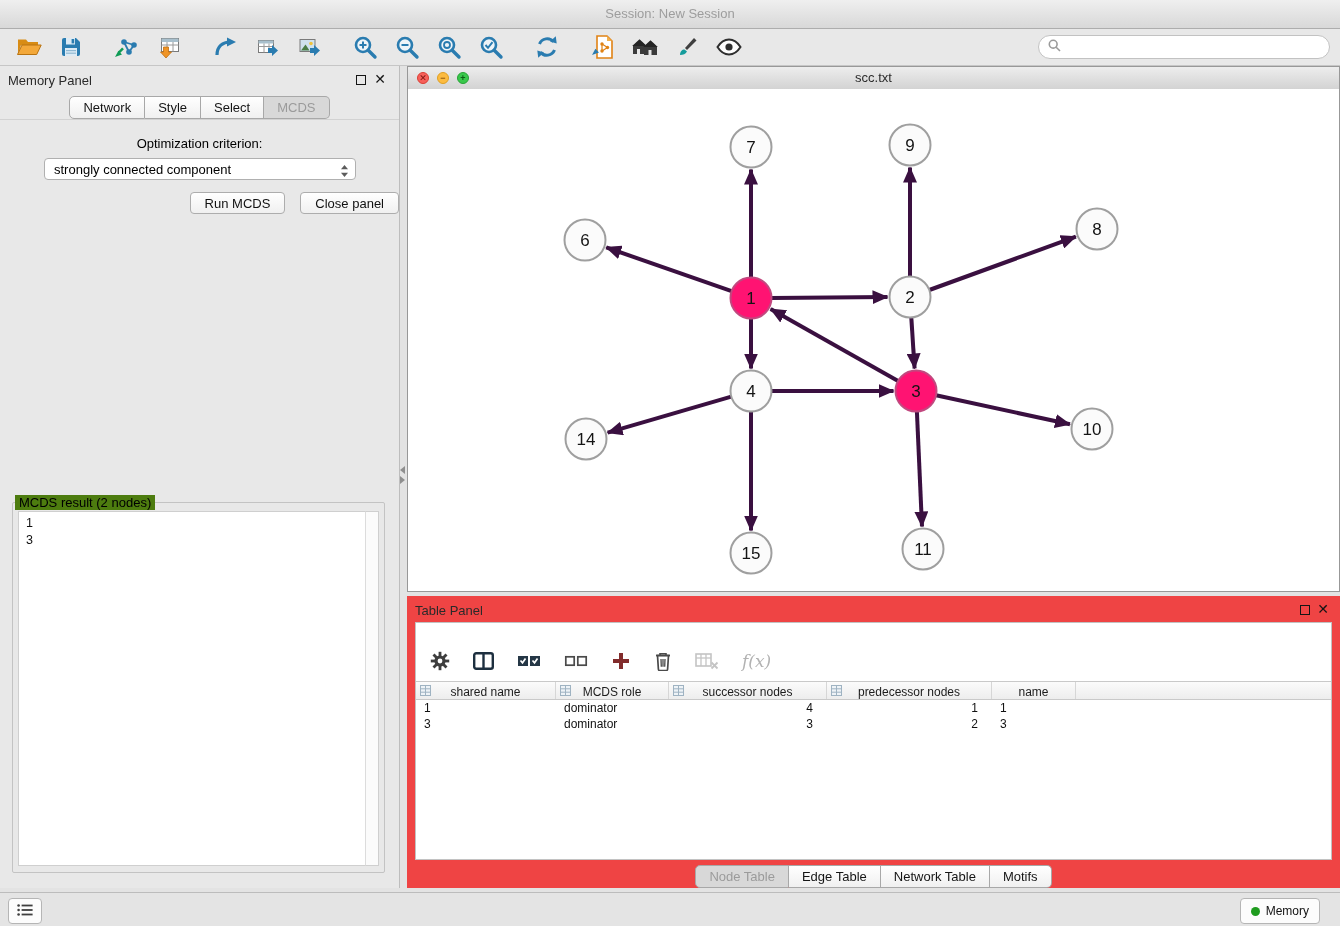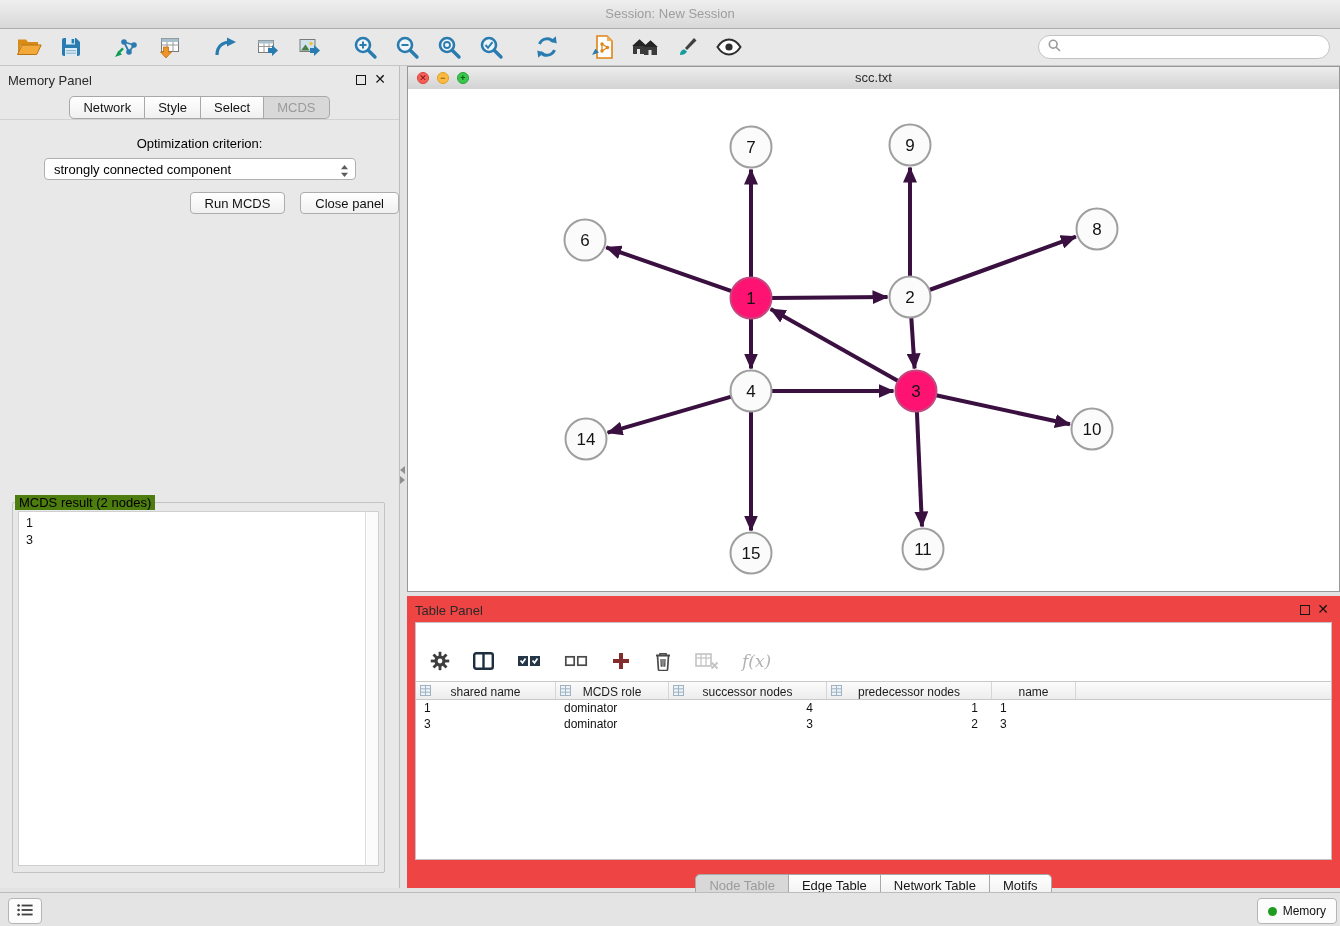--- a/index.html
+++ b/index.html
@@ -113,32 +113,32 @@
   .table-header{display:flex;height:19px;background:linear-gradient(#fbfbfb,#ededed);
     border-top:1px solid #c9c9c9;border-bottom:1px solid #c9c9c9;box-sizing:border-box;}
   .th-cell{position:relative;display:flex;align-items:flex-end;justify-content:center;
     font-size:12px;color:#1c1c1c;border-right:1px solid #d6d6d6;box-sizing:border-box;height:100%;}
   .sort-ic{position:absolute;left:4px;top:3px;display:flex;}
   .table-body{}
   .tr{display:flex;height:16px;align-items:center;font-size:12px;color:#111;}
   .td{box-sizing:border-box;overflow:hidden;white-space:nowrap;}
   .td-left{text-align:left;padding-left:8px;}
   .td-right{text-align:right;padding-right:14px;}
-  .table-tabs{position:absolute;left:0;right:0;top:269px;display:flex;justify-content:center;margin-top:9px;}
+  .table-tabs{position:absolute;left:0;right:0;top:269px;display:flex;justify-content:center;}
   
   .status-bar{
     position:absolute;left:0;top:892px;width:1340px;height:34px;
     background:#e4e4e4;border-top:1px solid #bcbcbc;box-sizing:border-box;
   }
   .list-btn{
     position:absolute;left:8px;top:5px;width:32px;height:24px;background:#fcfcfc;
     border:1px solid #b5b5b5;border-radius:4px;display:flex;align-items:center;justify-content:center;
   }
   .memory-btn{
-    position:absolute;right:3px;top:5px;height:24px;background:#fcfcfc;
+    position:absolute;right:20px;top:5px;height:24px;background:#fcfcfc;
     border:1px solid #b5b5b5;border-radius:4px;display:flex;align-items:center;gap:6px;
     padding:0 10px;font-size:12px;color:#111;
   }
   .green-dot{width:9px;height:9px;border-radius:50%;background:#1f9c1f;}
 </style>
 </head>
 <body>
 
 <div class="title-bar">
   <span>Session: New Session</span>

